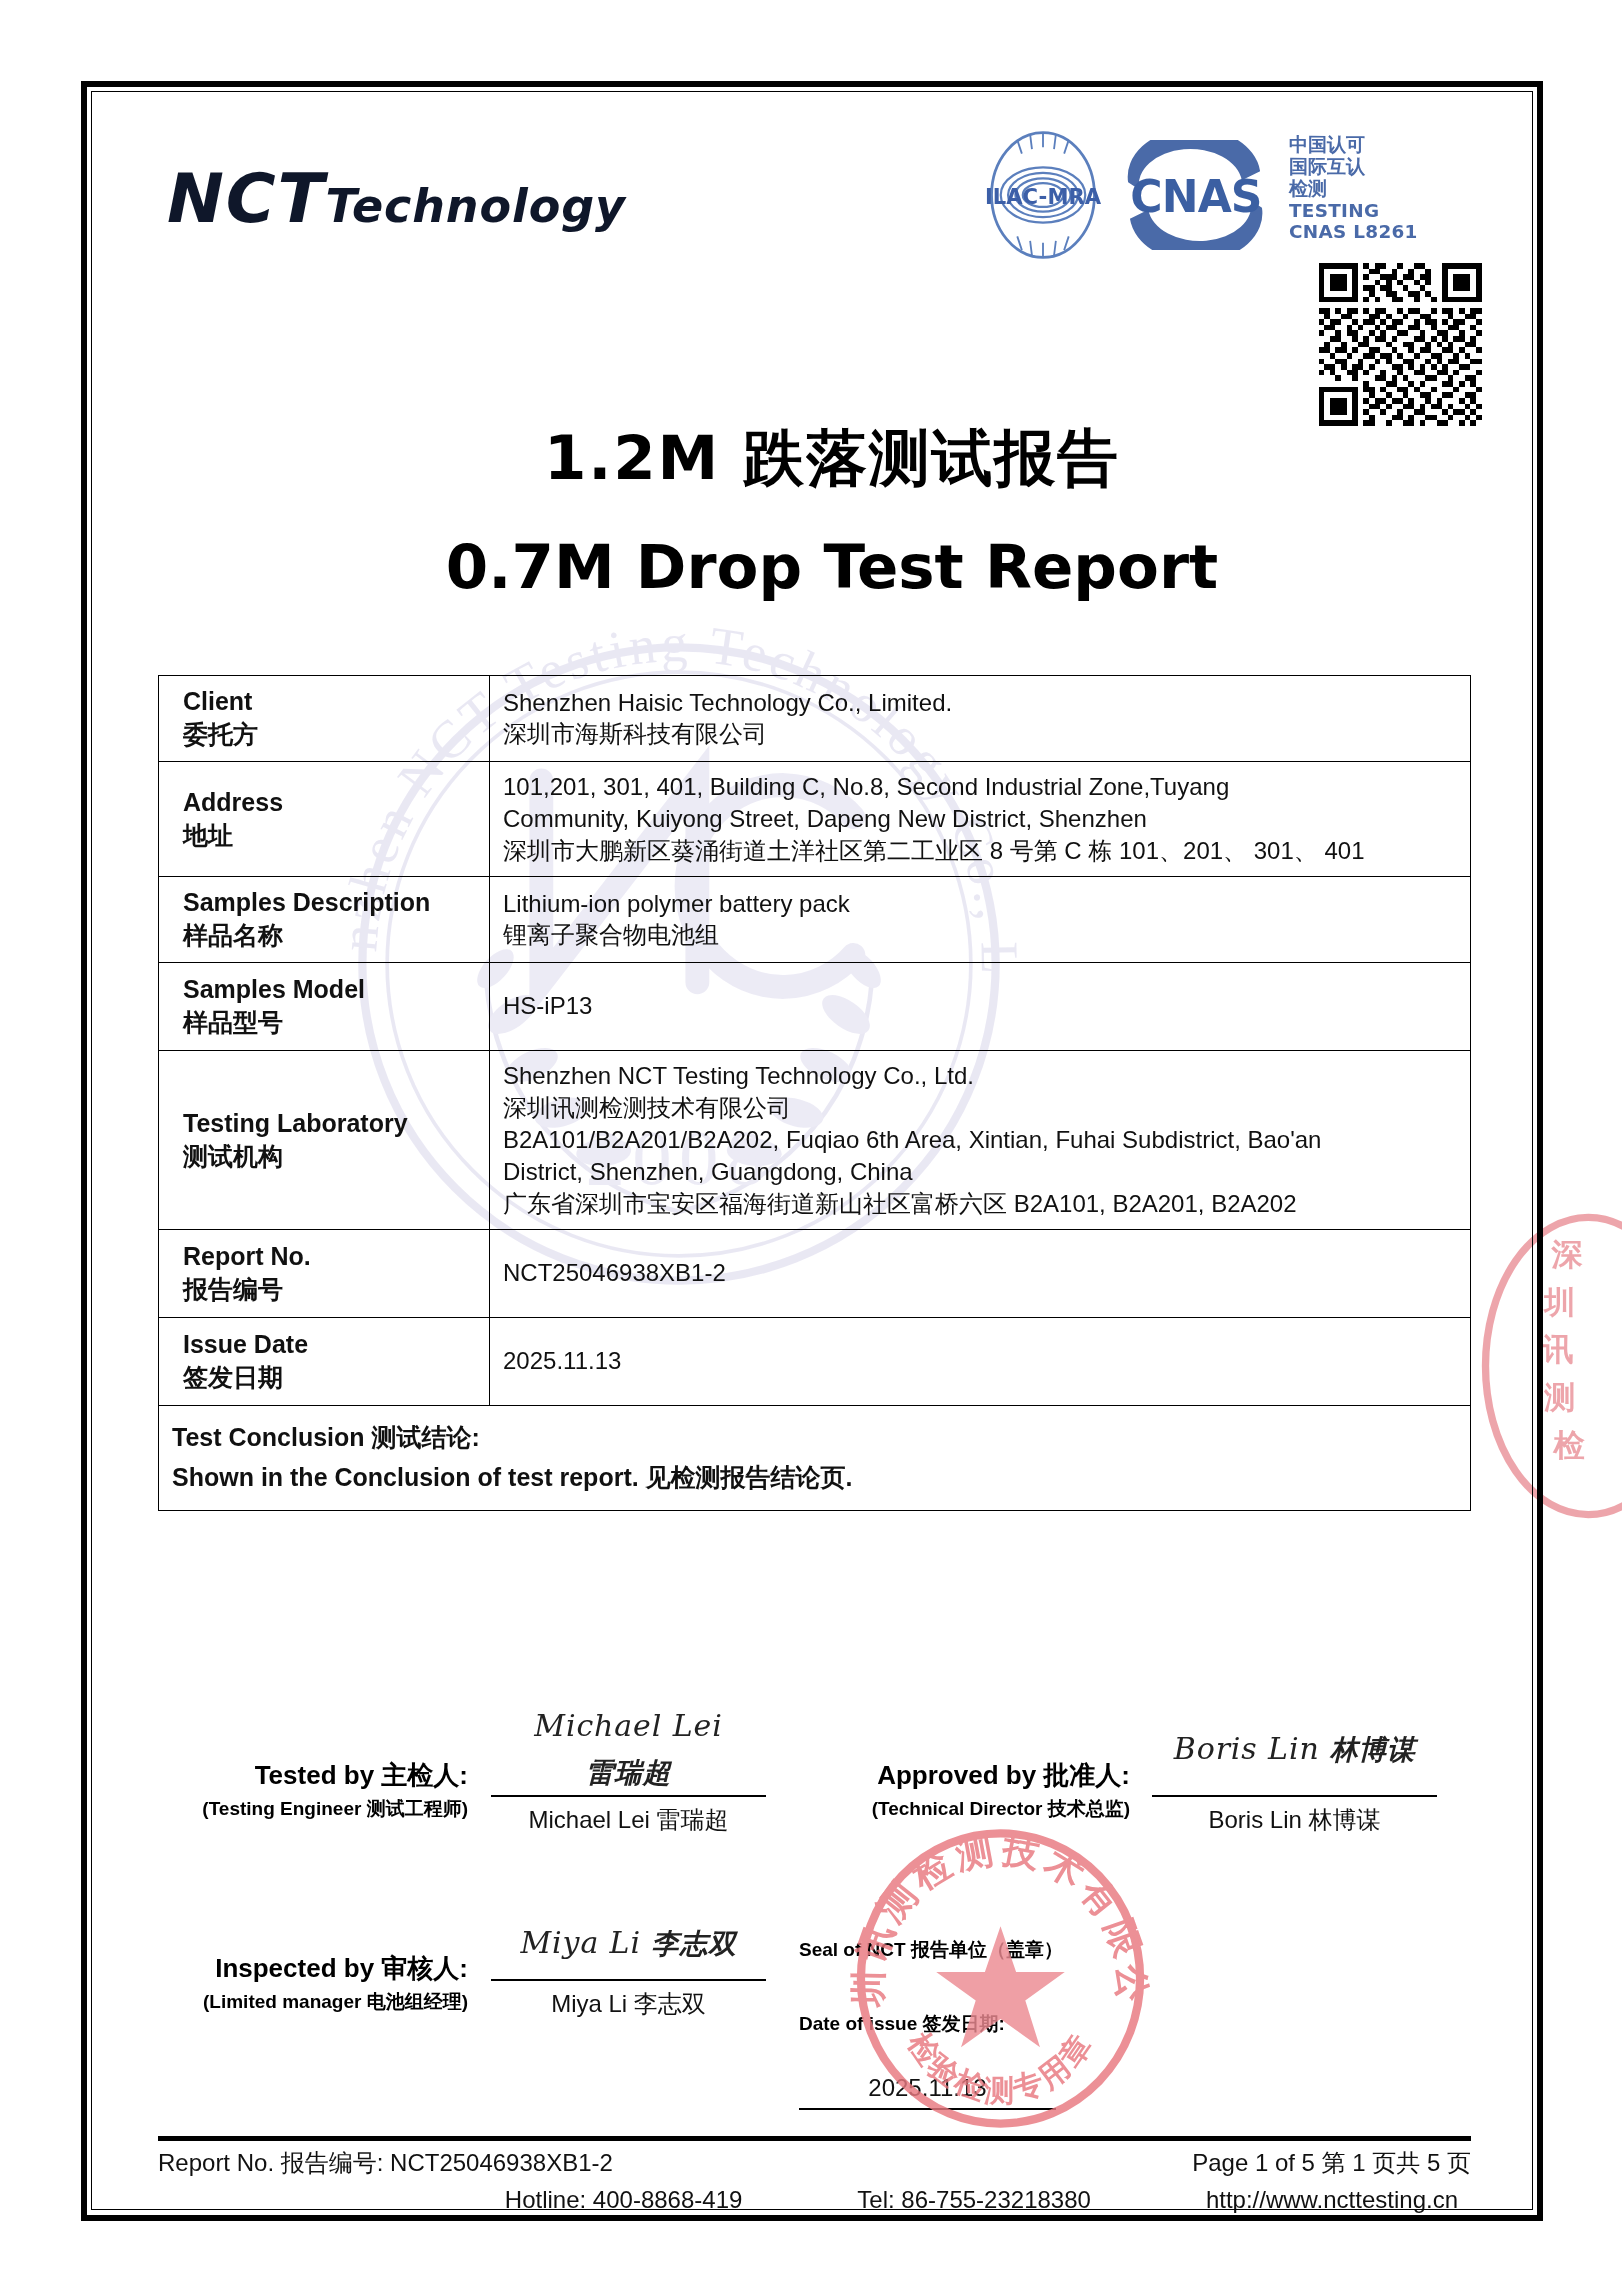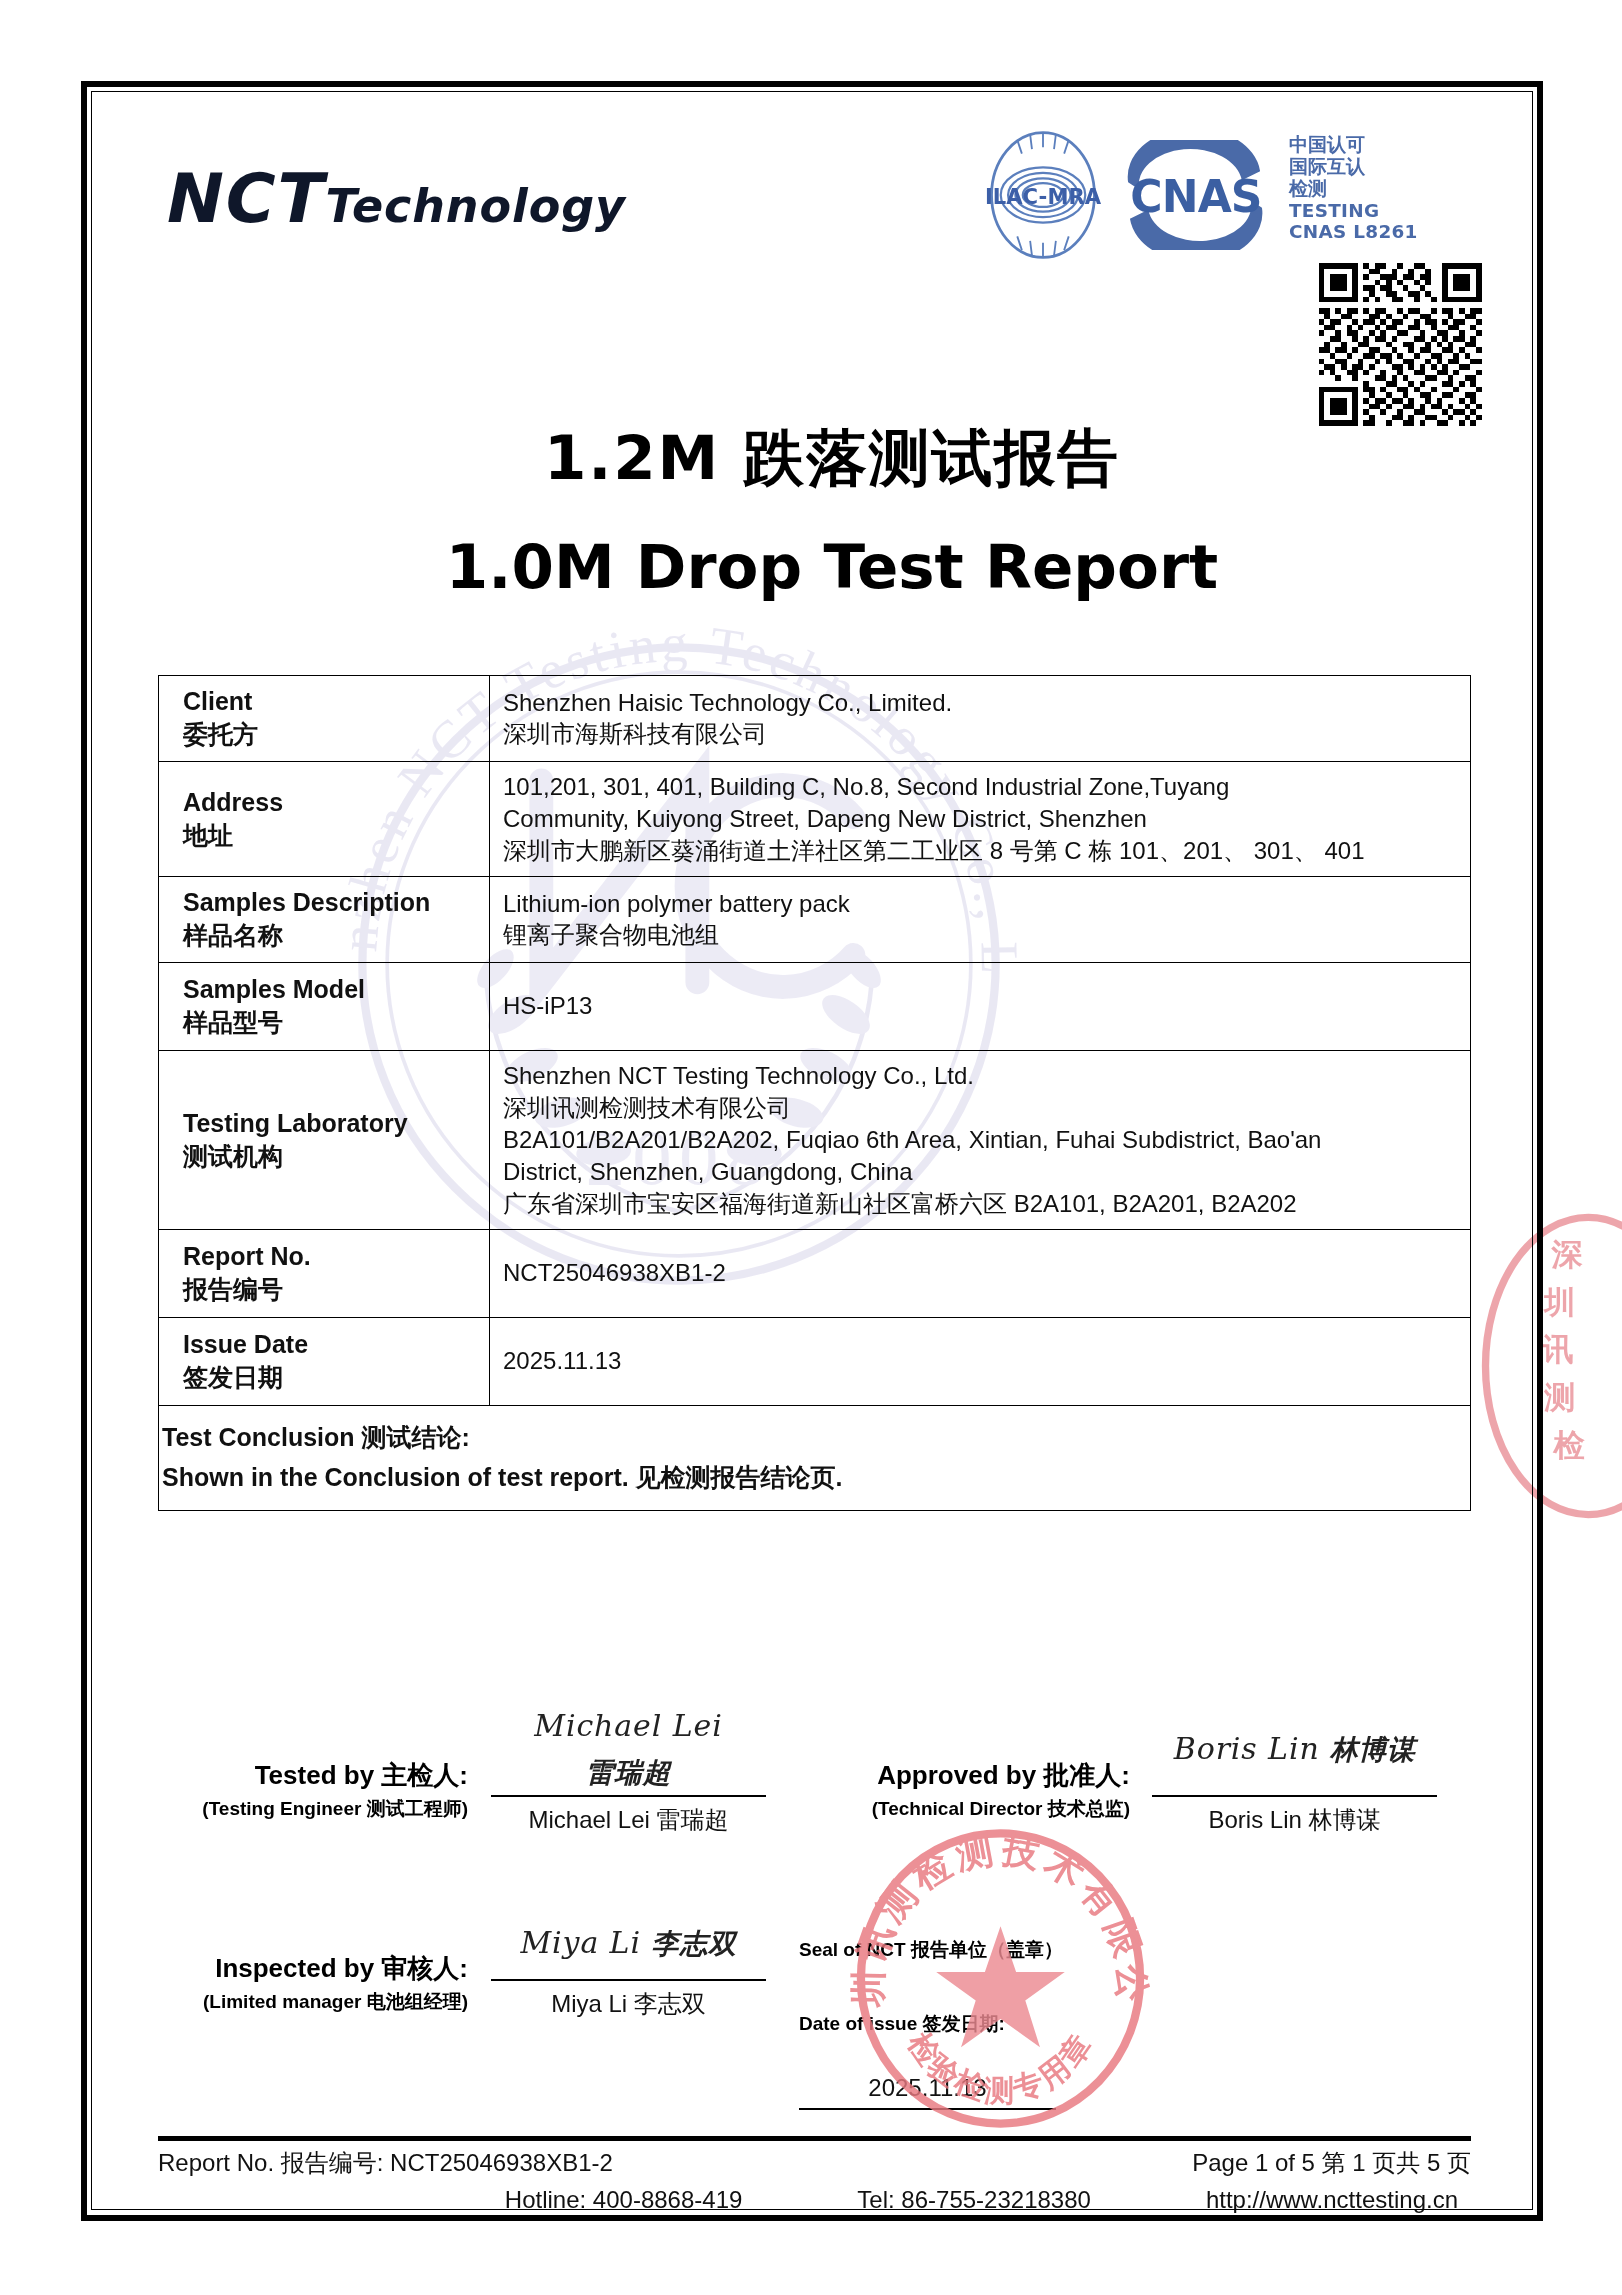--- a/index.html
+++ b/index.html
@@ -139,21 +139,21 @@
     font-size: 25px;
     padding-left: 24px;
   }
   .info-table td.label .cn { font-weight: bold; display: block; }
   .info-table td.value { font-weight: normal; }
   .info-table td.value .cn { display: block; }
   .info-table td.concl {
     font-weight: bold;
     font-size: 25px;
     line-height: 1.6;
-    padding: 11px 13px 13px 3px;
+    padding: 11px 13px 13px 13px;
   }
   .info-table .bigrow { height: 88px; }
 
   
   .signatures {
     position: absolute;
     left: 165px; top: 1703px;
     width: 1304px; height: 395px;
     z-index: 3;
   }
@@ -565,21 +565,21 @@
         <rect x="12" y="28" width="1" height="1"></rect>
         <rect x="15" y="28" width="2" height="1"></rect>
       <rect x="18" y="28" width="1" height="1"></rect>
         <rect x="21" y="28" width="2" height="1"></rect>
         <rect x="25" y="28" width="1" height="1"></rect>
         <rect x="27" y="28" width="1" height="1"></rect>
     </g>
   </svg>
 
   <div class="title-cn">1.2M 跌落测试报告</div>
-  <div class="title-en">1.0M Drop Test Report</div>
+  <div class="title-en">0.7M Drop Test Report</div>
 
   <table class="info-table">
     <tbody>
         <tr>
       <td class="label">
         <span>Client</span>
         <span class="cn">委托方</span>
       </td>
       <td class="value">
         <span>Shenzhen Haisic Technology Co., Limited.</span>

